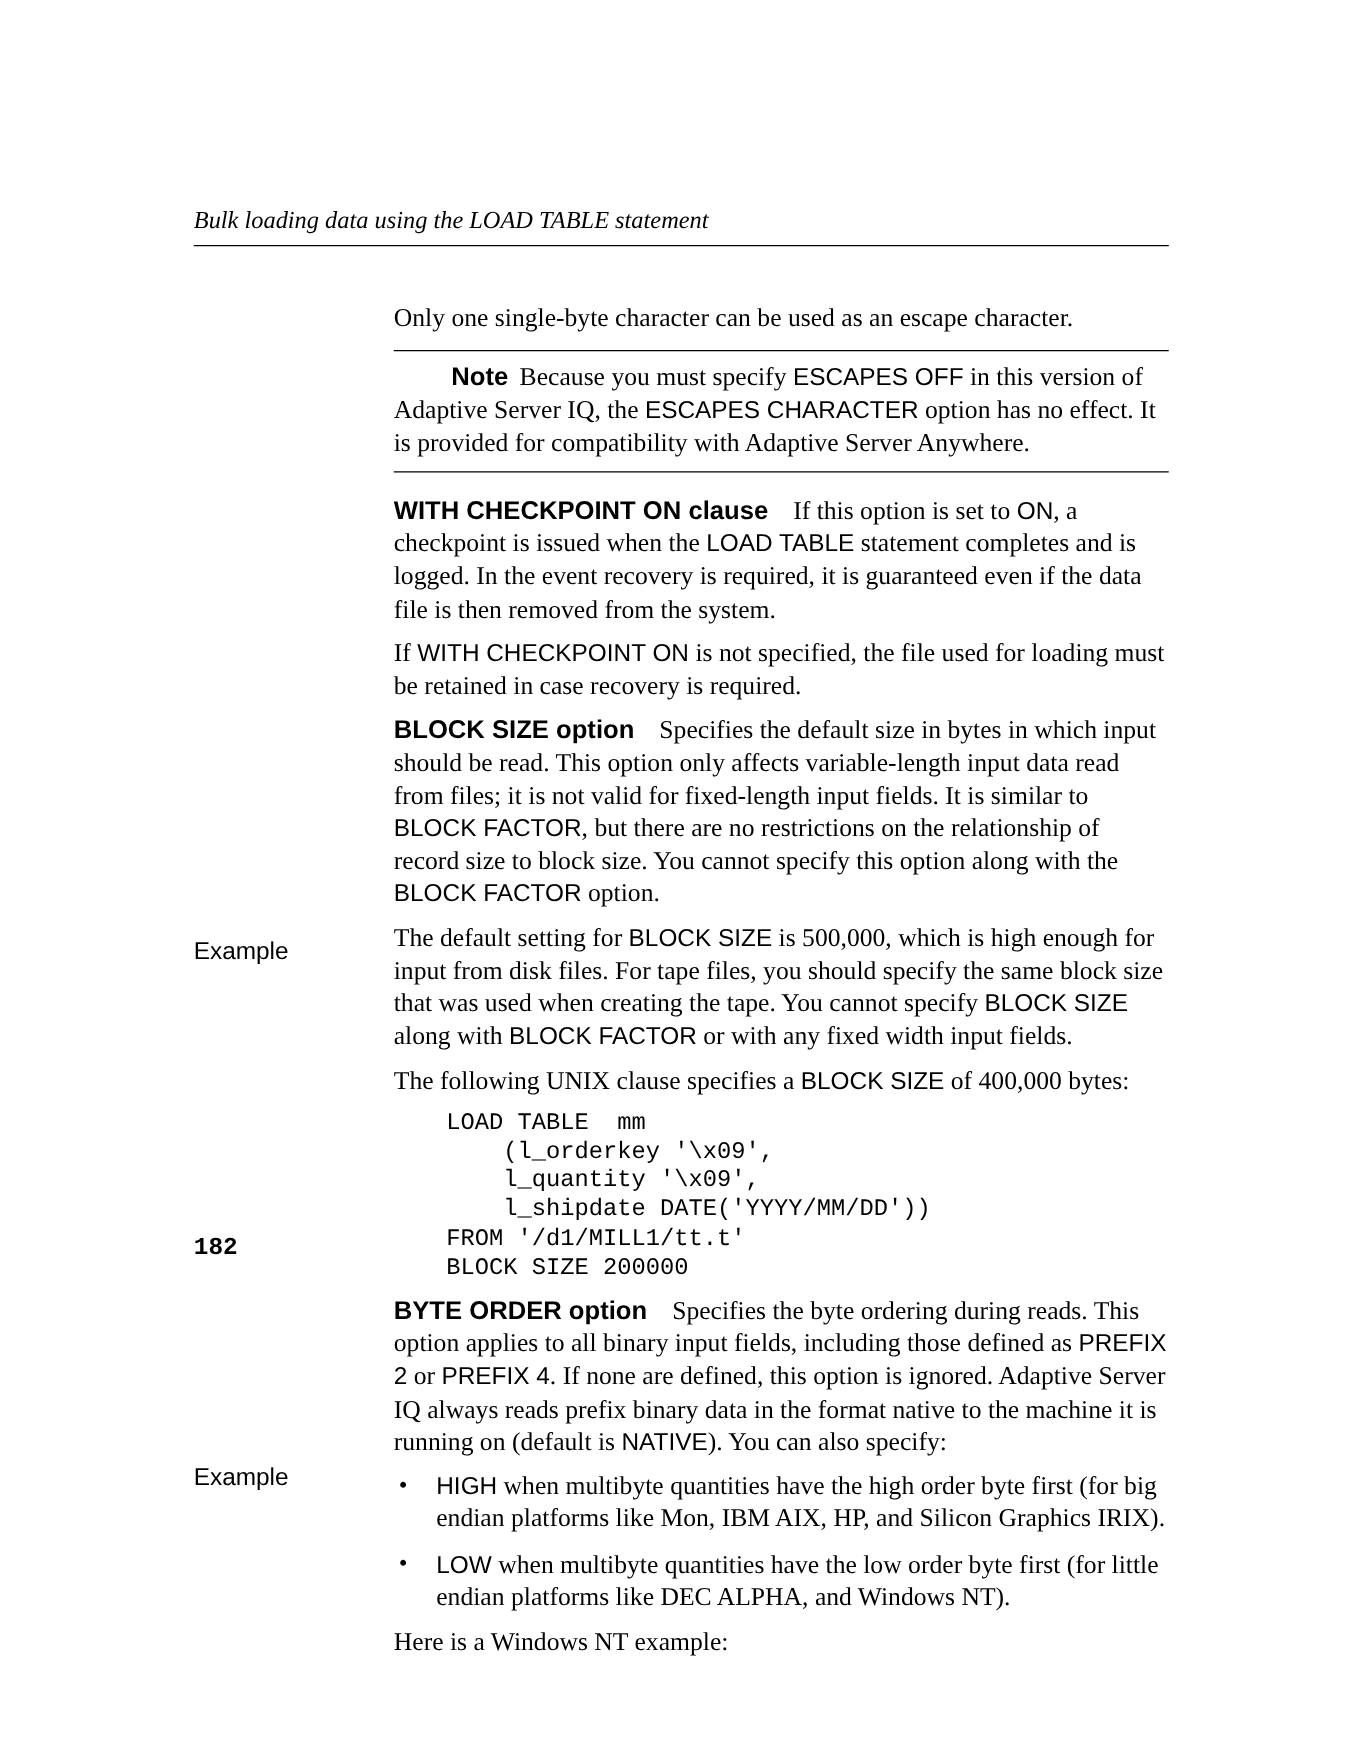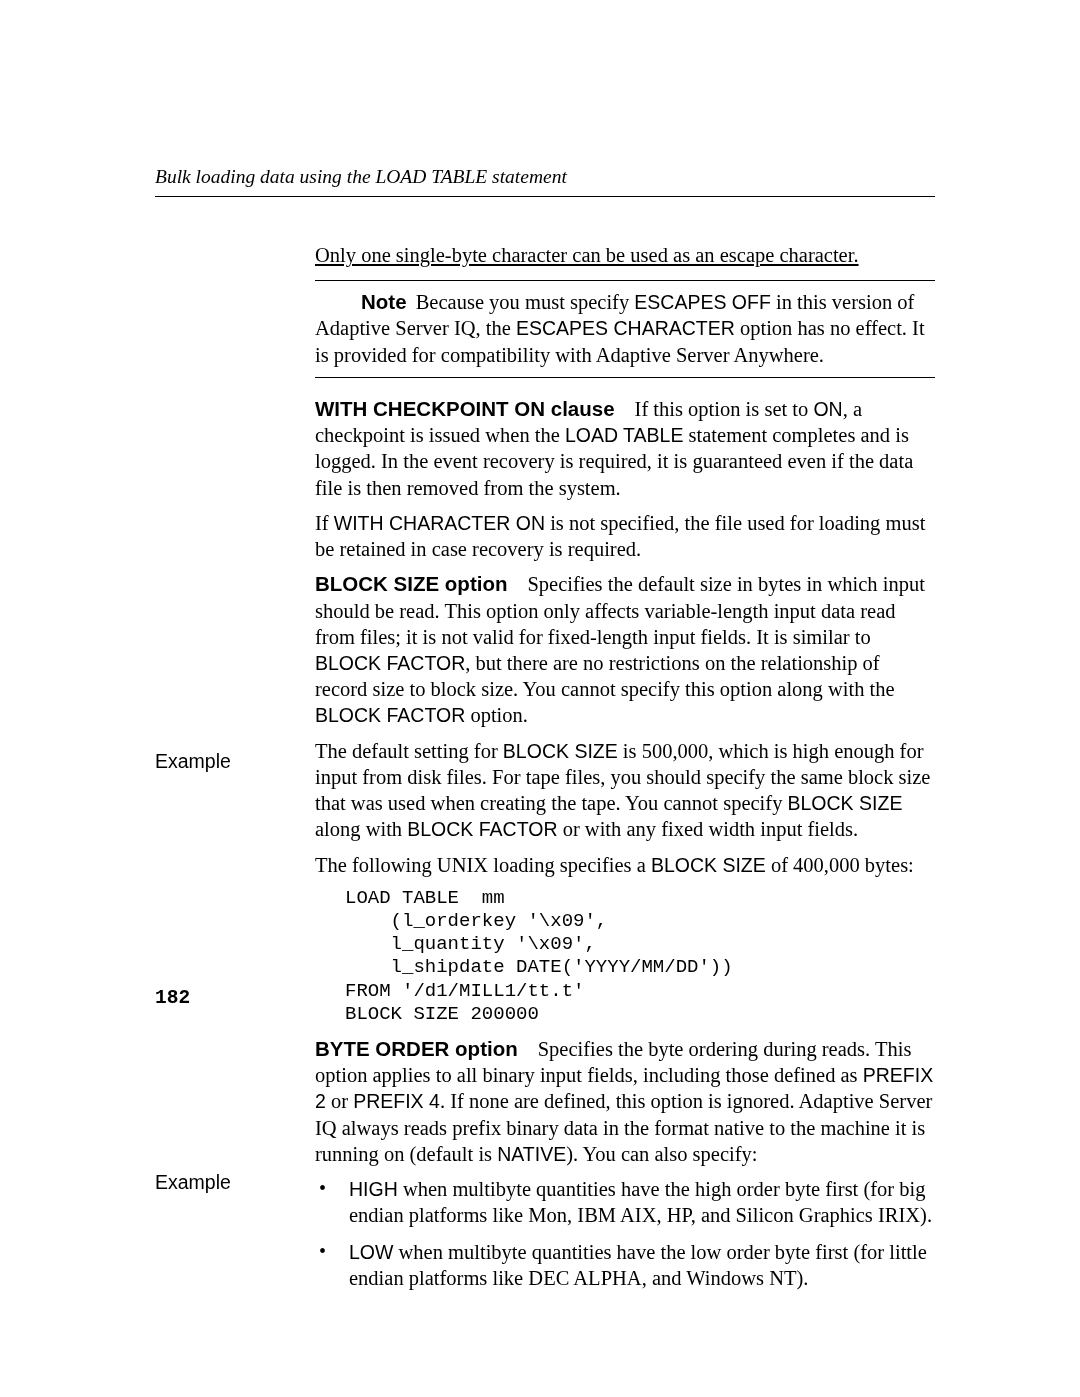--- a/index.html
+++ b/index.html
@@ -35,21 +35,20 @@
     border-top: 1.5px solid #000;
     margin: 0 0 45px 0;
   }
   .col2-start {
     margin-left: 160px; 
   }
   .para {
     margin: 0 0 9px 0;
   }
   .para-spacer {
-    text-decoration: underline;
   }
   .note-rule {
     border: none;
     border-top: 1px solid #000;
     margin: 12px 0 8px 0;
   }
   .note-rule-bottom {
     border: none;
     border-top: 1px solid #000;
     margin: 8px 0 18px 0;
@@ -73,21 +72,21 @@
     position: absolute;
     left: 155px;
     font-family: Arial, Helvetica, sans-serif;
     font-size: 19.5px;
     font-weight: normal;
   }
   pre.code {
     font-family: "Courier New", Courier, monospace;
     font-size: 19px;
     line-height: 1.22;
-    margin: 6px 0 10px 30px;
+    margin: 6px 0 10px 42px;
     white-space: pre;
   }
   ul.bullets {
     list-style: none;
     padding: 0;
     margin: 4px 0 8px 0;
   }
   ul.bullets li {
     position: relative;
     padding-left: 34px;
@@ -126,34 +125,34 @@
       <span class="runin-note">Note</span>
       <span>Because you must specify </span><span class="sans">ESCAPES OFF</span><span> in this version of Adaptive Server IQ, the </span><span class="sans">ESCAPES CHARACTER</span><span> option has no effect. It is provided for compatibility with Adaptive Server Anywhere.</span>
     </p>
     <hr class="note-rule-bottom">
 
     <p class="para">
       <span class="runin">WITH CHECKPOINT ON clause</span><span>If this option is set to </span><span class="sans">ON</span><span>, a checkpoint is issued when the </span><span class="sans">LOAD TABLE</span><span> statement completes and is logged. In the event recovery is required, it is guaranteed even if the data file is then removed from the system.</span>
     </p>
 
     <p class="para">
-      <span>If </span><span class="sans">WITH CHARACTER ON</span><span> is not specified, the file used for loading must be retained in case recovery is required.</span>
+      <span>If </span><span class="sans">WITH CHECKPOINT ON</span><span> is not specified, the file used for loading must be retained in case recovery is required.</span>
     </p>
 
     <p class="para">
       <span class="runin">BLOCK SIZE option</span><span>Specifies the default size in bytes in which input should be read. This option only affects variable-length input data read from files; it is not valid for fixed-length input fields. It is similar to </span><span class="sans">BLOCK FACTOR</span><span>, but there are no restrictions on the relationship of record size to block size. You cannot specify this option along with the </span><span class="sans">BLOCK FACTOR</span><span> option.</span>
     </p>
 
     <p class="para">
       <span>The default setting for </span><span class="sans">BLOCK SIZE</span><span> is 500,000, which is high enough for input from disk files. For tape files, you should specify the same block size that was used when creating the tape. You cannot specify </span><span class="sans">BLOCK SIZE</span><span> along with </span><span class="sans">BLOCK FACTOR</span><span> or with any fixed width input fields.</span>
     </p>
 
     <div class="sidelabel" style="top:749px;">Example</div>
     <p class="para" style="margin-top:3px;">
-      <span>The following UNIX loading specifies a </span><span class="sans">BLOCK SIZE</span><span> of 400,000 bytes:</span>
+      <span>The following UNIX clause specifies a </span><span class="sans">BLOCK SIZE</span><span> of 400,000 bytes:</span>
     </p>
 
     <pre class="code">LOAD TABLE  mm
     (l_orderkey '\x09',
     l_quantity '\x09',
     l_shipdate DATE('YYYY/MM/DD'))
 FROM '/d1/MILL1/tt.t'
 BLOCK SIZE 200000</pre>
 
     <p class="para">
@@ -163,18 +162,19 @@
     <ul class="bullets">
       <li>
         <span class="sans">HIGH</span><span> when multibyte quantities have the high order byte first (for big endian platforms like Mon, IBM AIX, HP, and Silicon Graphics IRIX).</span>
       </li>
       <li>
         <span class="sans">LOW</span><span> when multibyte quantities have the low order byte first (for little endian platforms like DEC ALPHA, and Windows NT).</span>
       </li>
     </ul>
 
     <div class="sidelabel" style="top:1170px;">Example</div>
+    <p class="para">Here is a Windows NT example:</p>
 
   </div>
 
   <div class="page-number">182</div>
 
 </div>
 
 </body></html>

